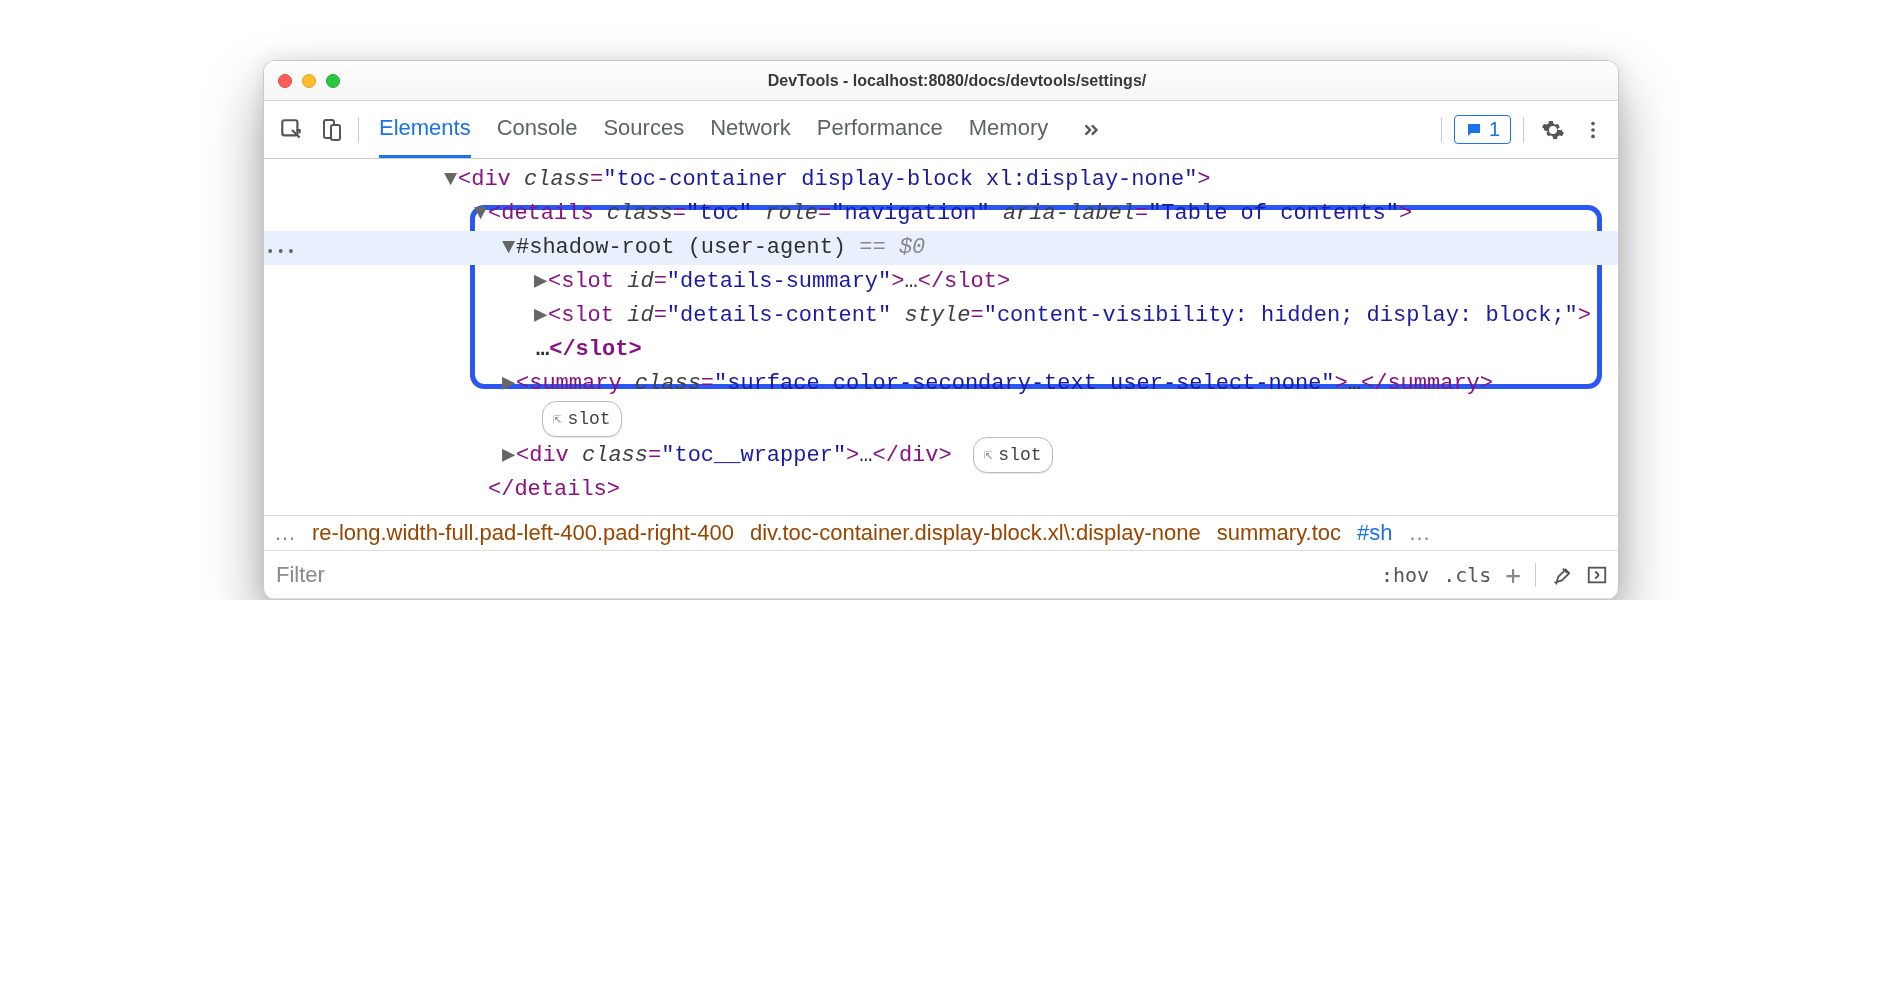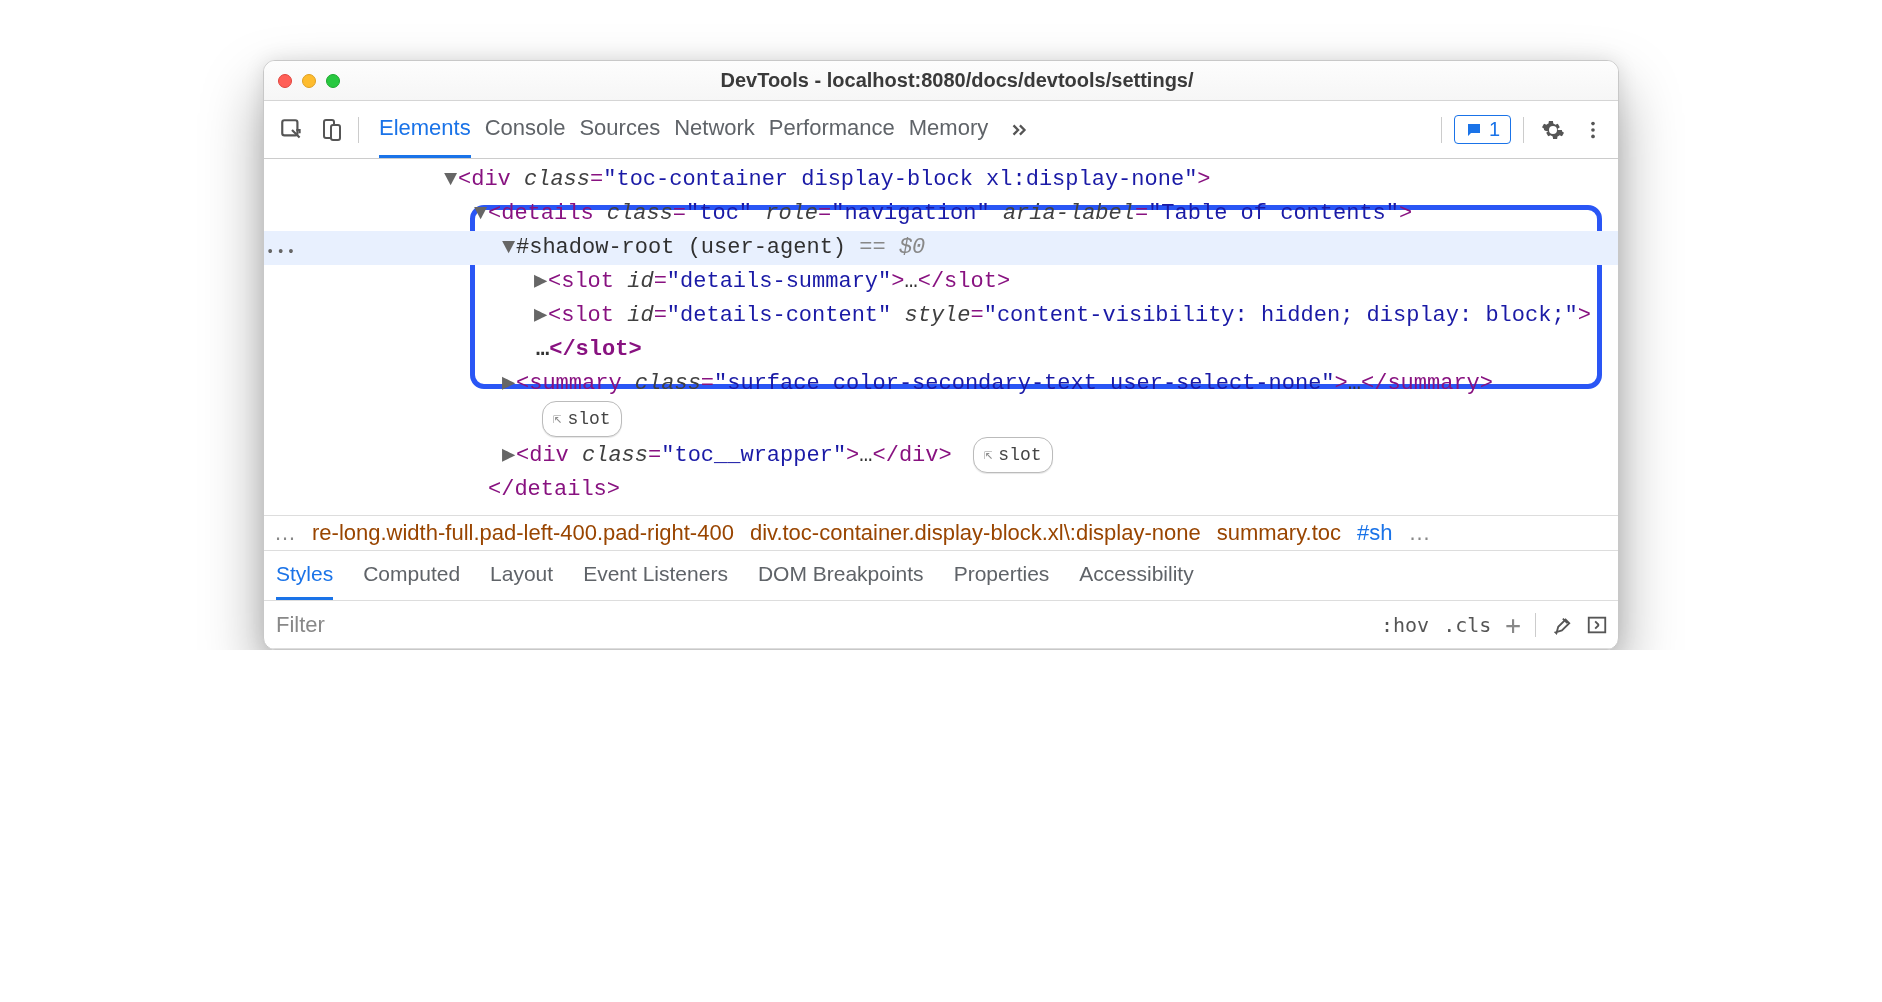--- a/index.html
+++ b/index.html
@@ -27,35 +27,35 @@
     display: flex;
     align-items: center;
     position: relative;
     border-bottom: 1px solid #d5d5d5;
   }
   .traffic { display:flex; gap:10px; padding-left:14px; }
   .traffic .dot { width:14px; height:14px; border-radius:50%; }
   .dot.red{background:#ff5f57;border:1px solid #e1443d;}
   .dot.yellow{background:#febc2e;border:1px solid #dfa023;}
   .dot.green{background:#28c840;border:1px solid #1da82f;}
-  .title { flex:1; text-align:center; font-weight:600; font-size:20px; color:#3a3a3a; padding-right:44px;}
+  .title { flex:1; text-align:center; font-weight:600; font-size:16px; color:#3a3a3a; padding-right:44px;}
 
   
   .toolbar {
     display:flex;
     align-items:center;
     height:58px;
     border-bottom:1px solid #ccc;
     padding: 0 8px;
   }
   .tb-iconbtn {
     width:40px;height:46px;display:flex;align-items:center;justify-content:center;color:#555;
   }
   .tb-sep { width:1px;height:26px;background:#ccc;margin:0 6px; }
-  .tabs { display:flex; gap:14px; margin-left:14px; flex:1; align-items:center; height:100%; }
+  .tabs { display:flex; gap:26px; margin-left:14px; flex:1; align-items:center; height:100%; }
   .tab { color:#5f6368; font-size:22px; height:100%; display:flex; align-items:center; border-bottom:3px solid transparent; cursor:pointer;}
   .tab.active { color:#1a73e8; border-bottom-color:#1a73e8; }
   .tb-right { display:flex; align-items:center; gap:6px; }
   .pill {
     display:flex;align-items:center;gap:6px;
     border:1px solid #1a73e8;color:#1a73e8;
     padding:2px 10px;border-radius:4px;font-size:20px;
   }
   .gear, .kebab, .dbl { width:34px;height:34px;display:flex;align-items:center;justify-content:center;color:#555;}
 
@@ -273,29 +273,20 @@
 
   <div class="crumbs">
     <span class="ell">…</span>
     <span class="crumb">re-long.width-full.pad-left-400.pad-right-400</span>
     <span class="crumb">div.toc-container.display-block.xl\:display-none</span>
     <span class="crumb">summary.toc</span>
     <span class="crumb sel">#sh</span>
     <span class="ell">…</span>
   </div>
 
-  <div class="subtabs">
-    <div class="subtab active">Styles</div>
-    <div class="subtab">Computed</div>
-    <div class="subtab">Layout</div>
-    <div class="subtab">Event Listeners</div>
-    <div class="subtab">DOM Breakpoints</div>
-    <div class="subtab">Properties</div>
-    <div class="subtab">Accessibility</div>
-  </div>
 
   <div class="filterrow">
     <input type="text" placeholder="Filter" style="">
     <div class="fr-right">
       <span>:hov</span>
       <span>.cls</span>
       <span style="font-size:26px;color:#888;">+</span>
       <span class="fr-sep"></span>
       <span>
         <svg width="22" height="22" viewBox="0 0 24 24" fill="none" stroke="#555" stroke-width="2">

